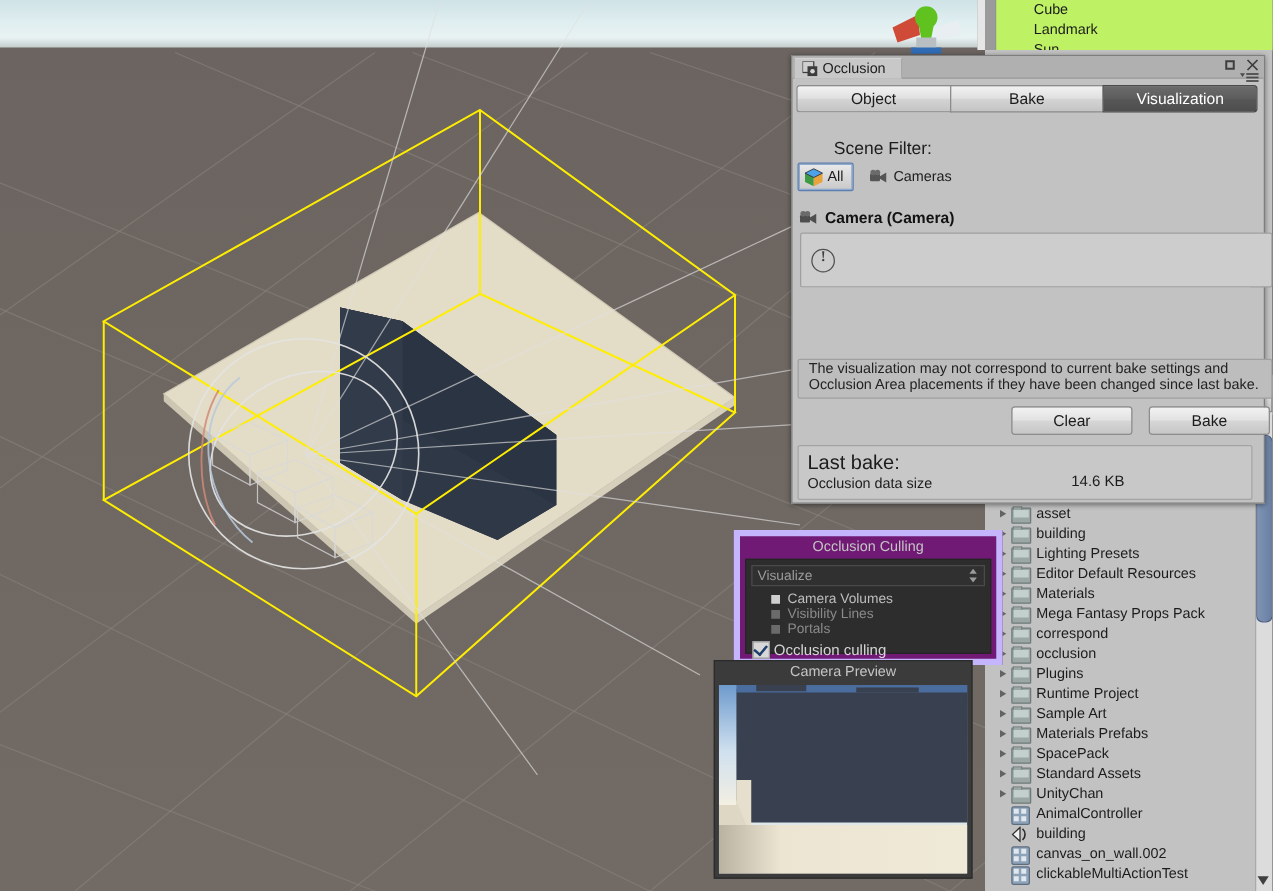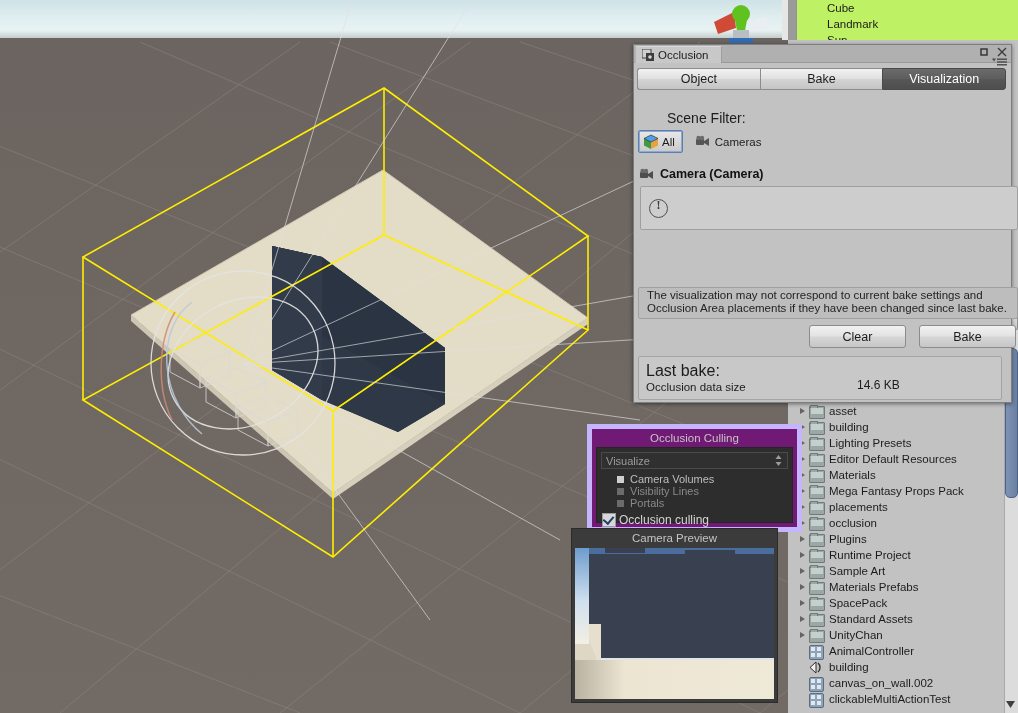--- a/index.html
+++ b/index.html
@@ -327,21 +327,21 @@
         <span class="ic">
           <span class="folder-ic"></span>
         </span>
         <span class="lbl">Mega Fantasy Props Pack</span>
       </div>
       <div class="p-row">
         <span class="tri has"></span>
         <span class="ic">
           <span class="folder-ic"></span>
         </span>
-        <span class="lbl">placements</span>
+        <span class="lbl">correspond</span>
       </div>
       <div class="p-row">
         <span class="tri has"></span>
         <span class="ic">
           <span class="folder-ic"></span>
         </span>
         <span class="lbl">occlusion</span>
       </div>
       <div class="p-row">
         <span class="tri has"></span>

